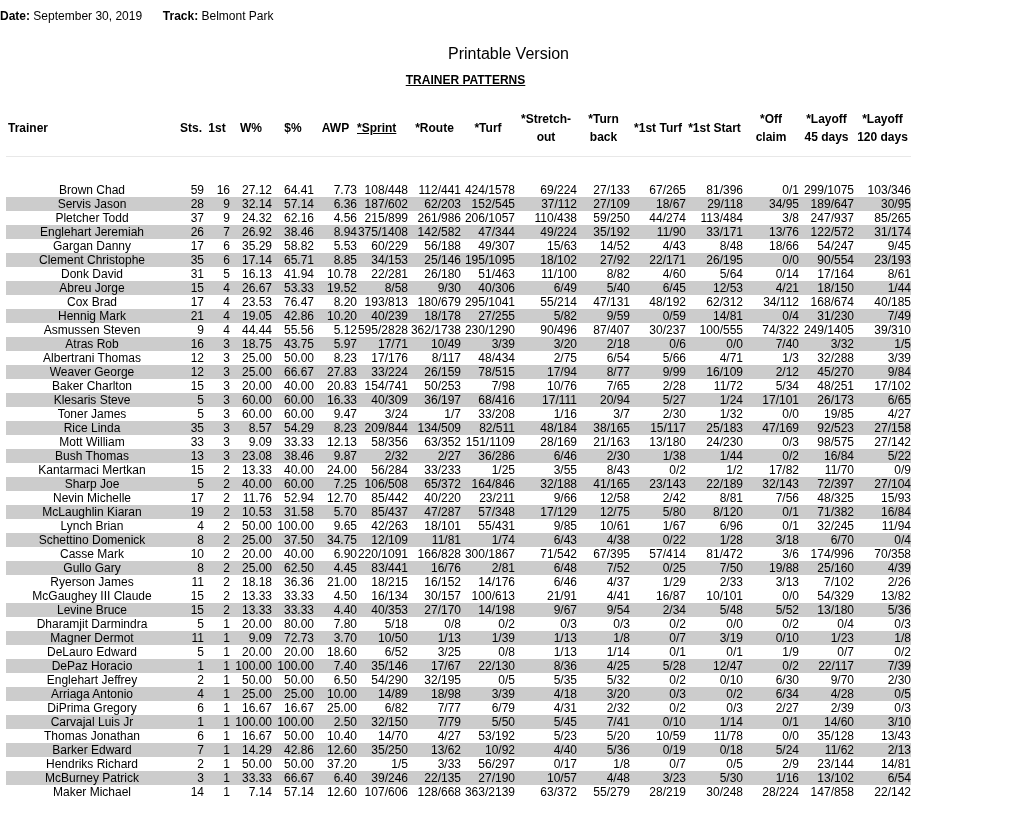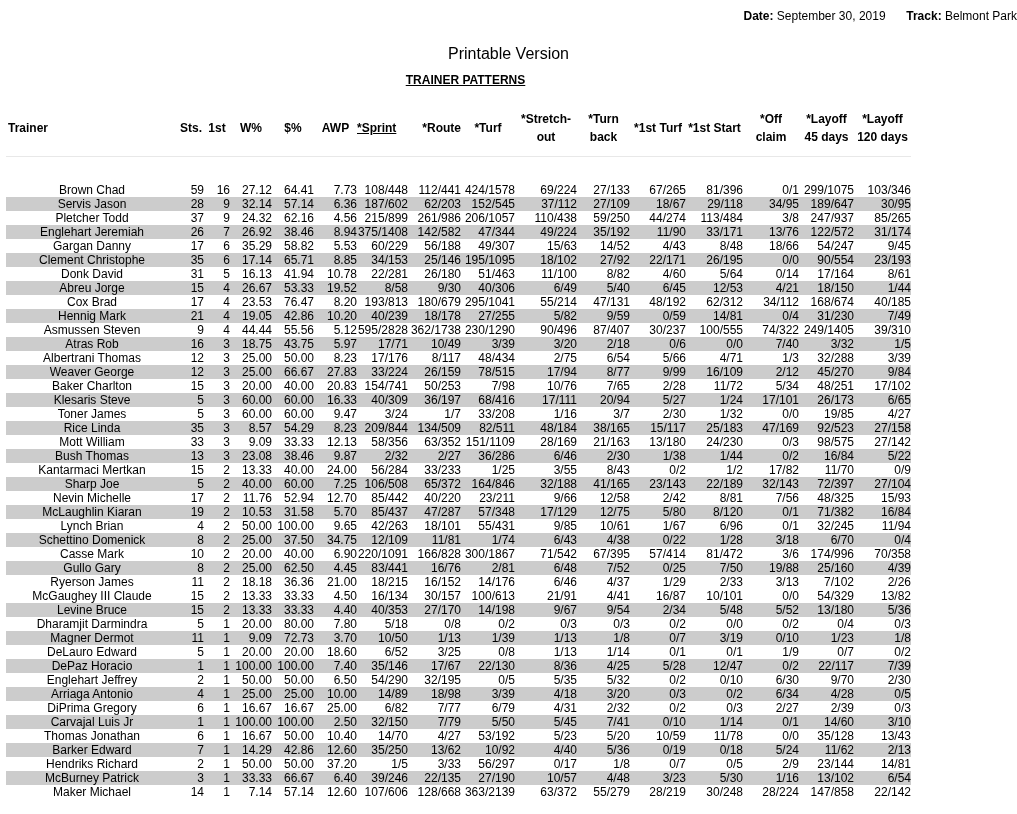--- a/index.html
+++ b/index.html
@@ -1,17 +1,17 @@
 <!DOCTYPE html>
 <html><head>
 <meta charset="utf-8">
 <style>
   html, body { margin: 0; padding: 0; background: #ffffff; }
   body { width: 1017px; height: 814px; overflow: hidden; font-family: "Liberation Sans", sans-serif; color: #000; }
-  .top { text-align: right; font-size: 12px; position: absolute; top: 9px; left: 0; width: 1017px; }
+  .top { text-align: left; font-size: 12px; position: absolute; top: 9px; left: 0; width: 1017px; }
   .top b { font-weight: bold; }
   .top .gap { display: inline-block; width: 14px; }
   .printable { position: absolute; top: 45px; left: 0; width: 1017px; text-align: center; font-size: 16px; }
   .title { position: absolute; top: 73px; left: 0; width: 931px; text-align: center; font-size: 12px; font-weight: bold; text-decoration: underline; }
   table { position: absolute; top: 100px; left: 6px; border-collapse: collapse; font-size: 12px; }
   th { font-weight: bold; padding: 0; height: 56px; vertical-align: middle; line-height: 18px; }
   th.left { text-align: left; padding-left: 2px; }
   th.r { text-align: right; }
   th.c { text-align: center; }
   tr.sep td { height: 4px; padding: 0; border-top: 1px solid #e8e8e8; }
@@ -54,21 +54,21 @@
   </colgroup>
   <thead>
     <tr id="hdr-row">
         <th class="left"><span>Trainer</span></th>
         <th class="r" style="text-align: center;"><span>Sts.</span></th>
         <th class="r" style="text-align: center;"><span>1st</span></th>
         <th class="r" style="text-align: center;"><span>W%</span></th>
         <th class="r" style="text-align: center;"><span>$%</span></th>
         <th class="r" style="text-align: center;"><span>AWP</span></th>
         <th class="r" style="text-align: left; text-decoration: underline;"><span>*Sprint</span></th>
-        <th class="r" style=""><span>*Route</span></th>
+        <th class="r" style="text-align: center;"><span>*Route</span></th>
         <th class="r" style="text-align: center;"><span>*Turf</span></th>
         <th class="c"><span>*Stretch-</span><br><span>out</span></th>
         <th class="c"><span>*Turn</span><br><span>back</span></th>
         <th class="c"><span>*1st Turf</span></th>
         <th class="c"><span>*1st Start</span></th>
         <th class="c"><span>*Off</span><br><span>claim</span></th>
         <th class="c"><span>*Layoff</span><br><span>45 days</span></th>
         <th class="c"><span>*Layoff</span><br><span>120 days</span></th>
       </tr>
   </thead>

